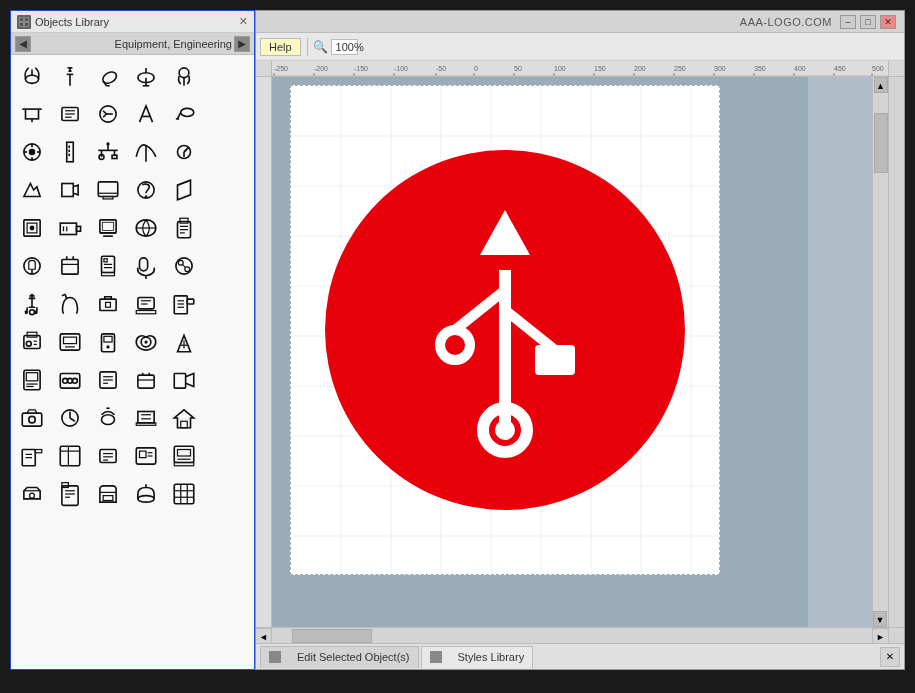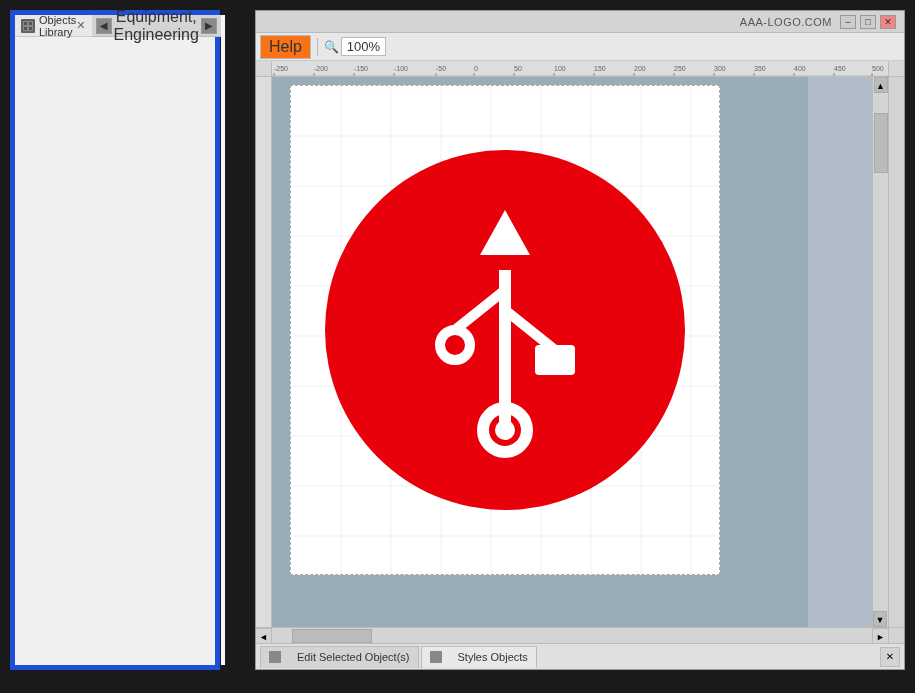--- a/index.html
+++ b/index.html
@@ -11,26 +11,26 @@
       font-size: 12px;
       overflow: hidden;
       position: relative;
     }
 
     
     .objects-library {
       position: absolute;
       left: 10px;
       top: 10px;
-      width: 210px;
+      width: 245px;
       height: 660px;
       background: #f0f0f0;
-      border: 5px solid #1d4ed8;
-      display: flex;
-      flex-direction: row;
+      border: 1px solid #1d4ed8;
+      display: flex;
+      flex-direction: column;
     }
 
     .library-titlebar {
       background: #e8e8e8;
       border-bottom: 1px solid #ccc;
       padding: 3px 6px;
       display: flex;
       align-items: center;
       justify-content: space-between;
       height: 22px;
@@ -73,24 +73,24 @@
       align-items: center;
       justify-content: center;
       font-size: 10px;
       color: #333;
       cursor: pointer;
       border: 1px solid #999;
       margin-right: 2px;
     }
 
     .nav-label {
-      font-size: 16px;
+      font-size: 11px;
       color: #333;
       flex: 1;
-      text-align: center;
+      text-align: right;
     }
 
     .nav-arrow-right {
       margin-left: 2px;
       margin-right: 0;
     }
 
     .library-grid {
       flex: 1;
       overflow-y: auto;
@@ -175,22 +175,22 @@
       align-items: center;
       background: #e8e8e8;
       border-bottom: 1px solid #ccc;
       padding: 2px 4px;
       height: 28px;
       gap: 4px;
     }
 
     .toolbar-btn {
       padding: 2px 8px;
-      font-size: 16px;
-      background: #f97316;
+      font-size: 11px;
+      background: #fef9c3;
       border: 1px solid #bbb;
       cursor: pointer;
       color: #333;
     }
 
     .toolbar-separator {
       width: 1px;
       height: 18px;
       background: #bbb;
       margin: 0 2px;
@@ -201,26 +201,26 @@
       align-items: center;
       gap: 2px;
     }
 
     .zoom-icon {
       font-size: 12px;
       color: #555;
     }
 
     .zoom-value {
-      font-size: 13px;
+      font-size: 11px;
       color: #333;
       background: #fff;
       border: 1px solid #bbb;
       padding: 1px 4px;
-      width: 45px;
+      width: 27px;
       text-align: center;
     }
 
     .canvas-area {
       flex: 1;
       display: flex;
       flex-direction: column;
       overflow: hidden;
     }
 
@@ -996,17 +996,17 @@
     </div>
   </div>
 
   <div class="status-bar">
     <div class="status-tab">
       <span class="status-tab-icon"></span>
       <span>Edit Selected Object(s)</span>
     </div>
     <div class="status-tab active">
       <span class="status-tab-icon"></span>
-      <span>Styles Objects</span>
+      <span>Styles Library</span>
     </div>
     <div style="width:20px;height:20px;background:#d4d4d4;border:1px solid #bbb;display:flex;align-items:center;justify-content:center;font-size:10px;cursor:pointer;margin-left:auto;">✕</div>
   </div>
 </div>
 
 </body></html>

